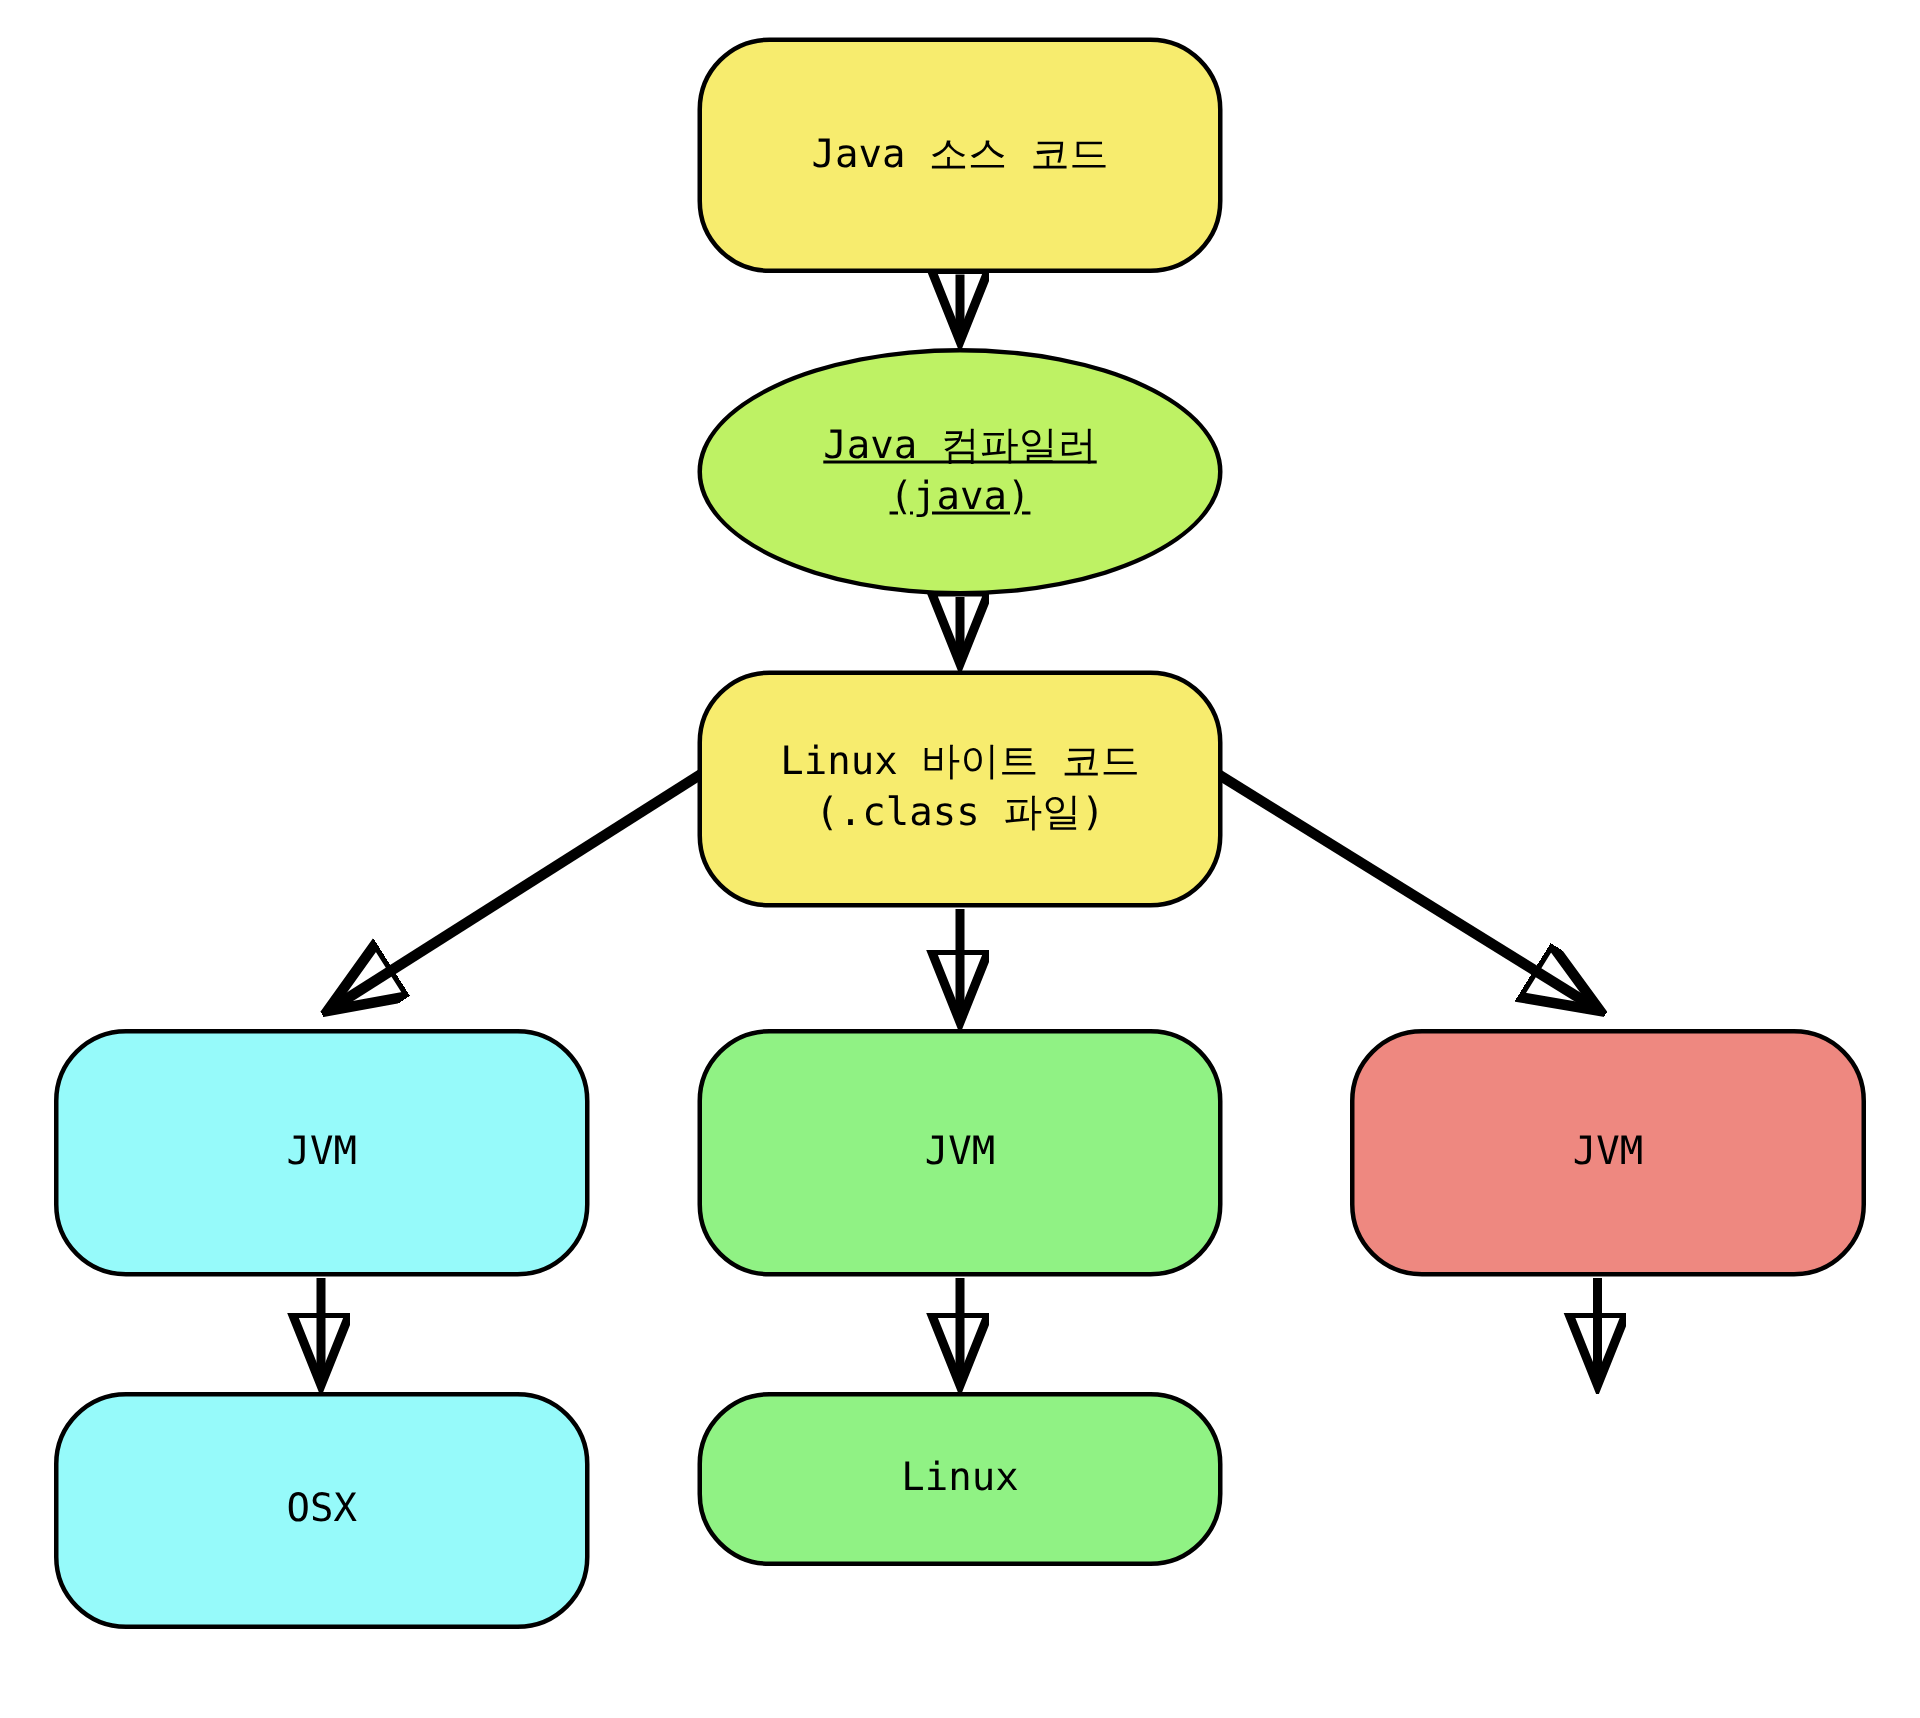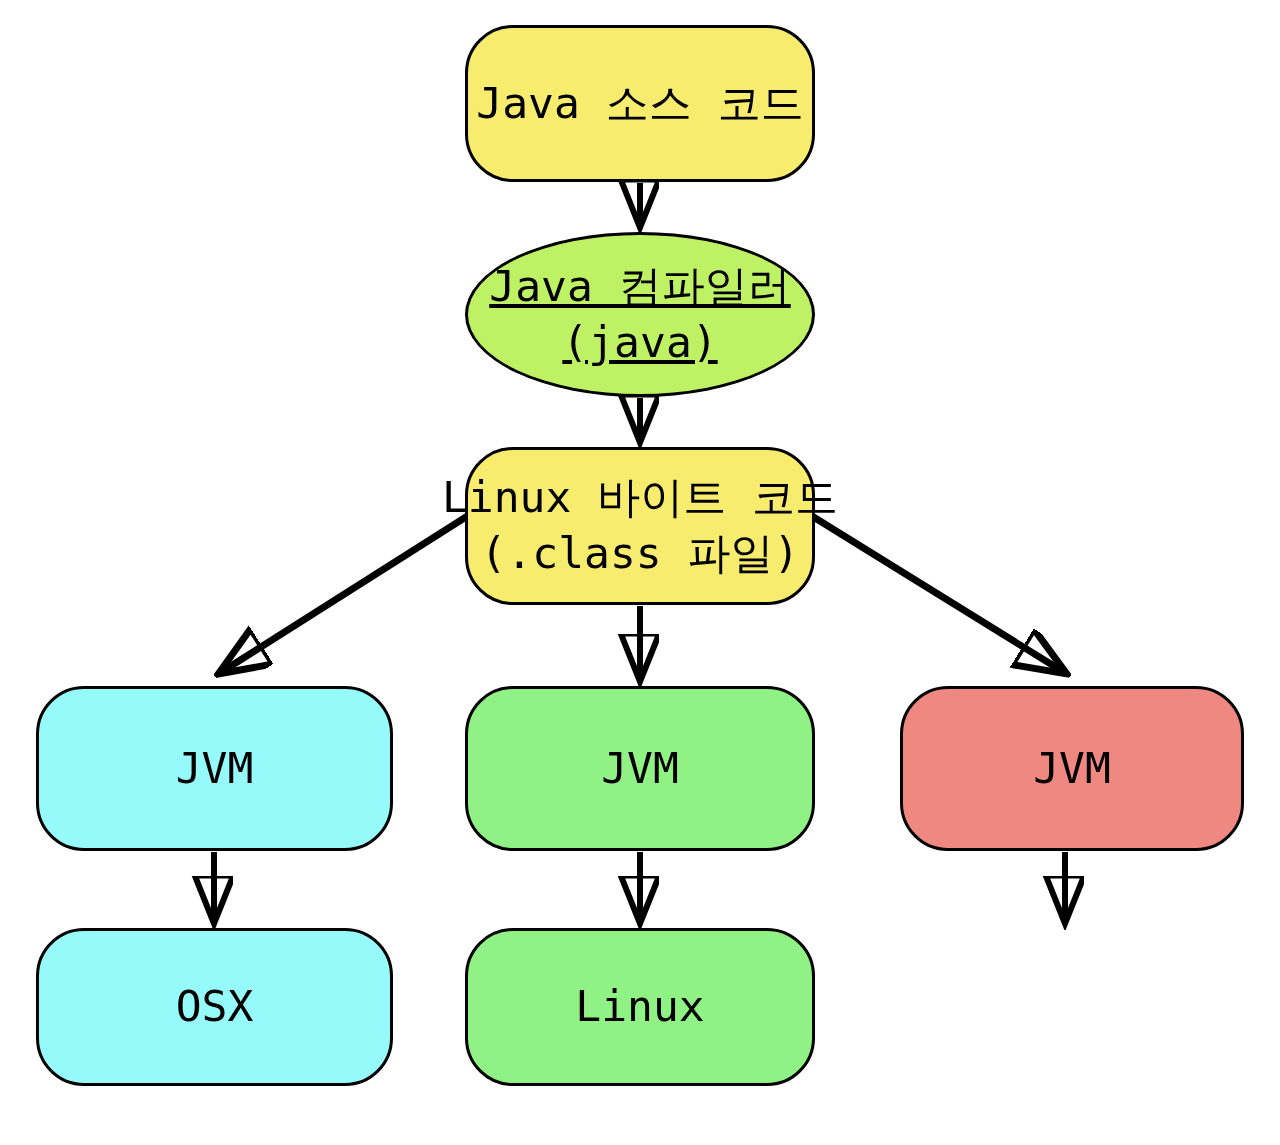--- a/index.html
+++ b/index.html
@@ -25,41 +25,41 @@
     position: absolute;
     box-sizing: border-box;
     border: 3px solid #000000;
     display: flex;
     flex-direction: column;
     align-items: center;
     justify-content: center;
     text-align: center;
     color: #000000;
     font-family: "DejaVu Sans Mono", "Liberation Mono", monospace;
-    font-size: 43px;
+    font-size: 26px;
     line-height: 1.30;
     letter-spacing: 0px;
     white-space: pre;
   }
   .node.rounded { border-radius: 48px; }
   .node.ellipse { border-radius: 50%; }
 
   .node .line { display: block; }
 
   
   #node-source    { left: 465px; top: 25px;  width: 350px; height: 157px; }
   #node-compiler  { left: 465px; top: 232px; width: 350px; height: 165px; }
   #node-bytecode  { left: 465px; top: 447px; width: 350px; height: 158px; }
 
   #node-jvm-osx     { left: 36px;  top: 686px; width: 357px; height: 165px; }
   #node-jvm-linux   { left: 465px; top: 686px; width: 350px; height: 165px; }
   #node-jvm-windows { left: 900px; top: 686px; width: 344px; height: 165px; }
 
   #node-osx     { left: 36px;  top: 928px; width: 357px; height: 158px; }
-  #node-linux   { left: 465px; top: 928px; width: 350px; height: 158px; }
+  #node-linux   { left: 465px; top: 928px; width: 350px; height: 116px; }
   #node-windows { left: 900px; top: 928px; width: 344px; height: 158px; }
 
   
   svg#edges {
     position: absolute;
     left: 0;
     top: 0;
     width: 1280px;
     height: 1145px;
     pointer-events: none;

